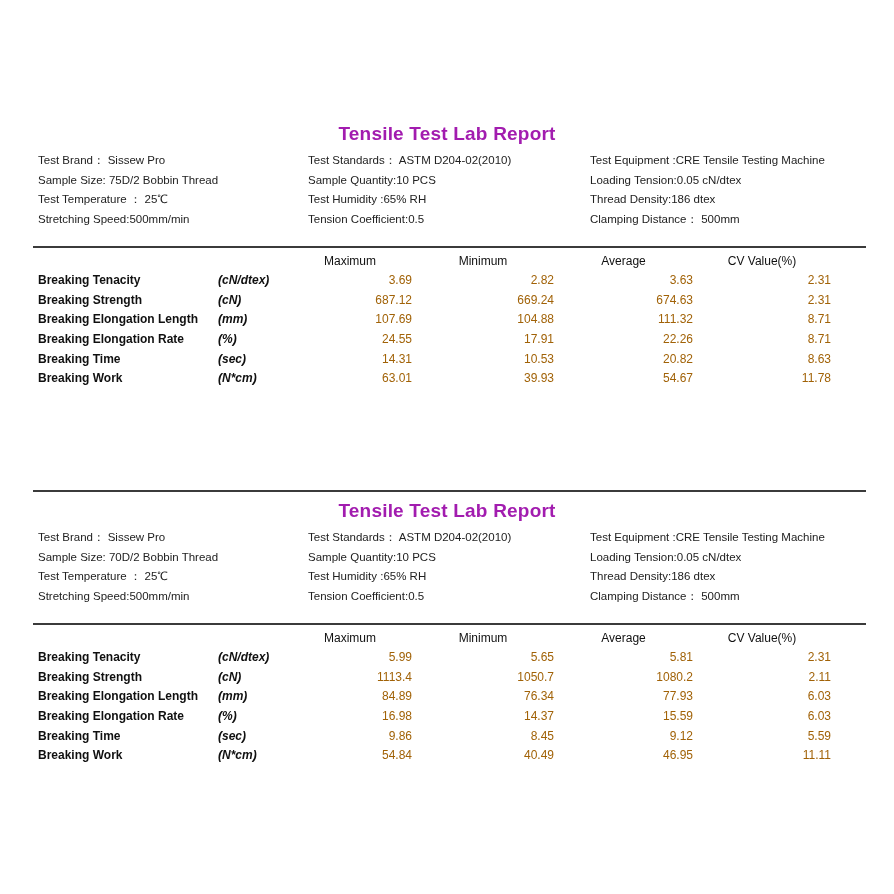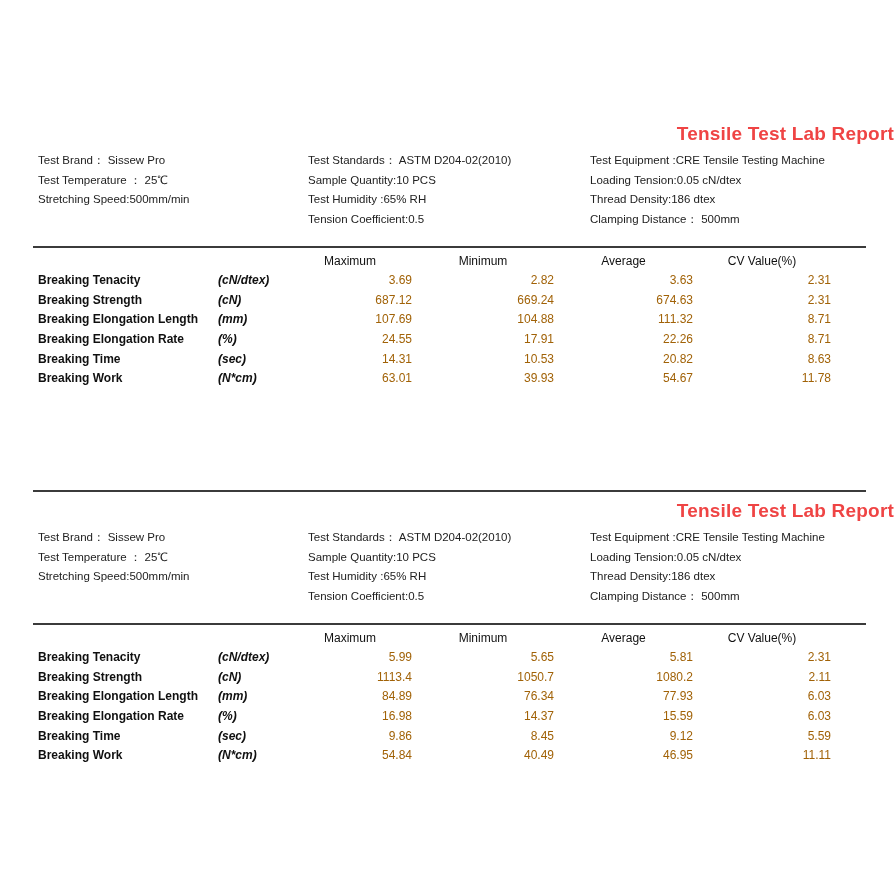--- a/index.html
+++ b/index.html
@@ -6,21 +6,21 @@
   body {
     width:894px; height:894px; background:#ffffff; position:relative;
     font-family:"Liberation Sans", sans-serif; color:#1c1c1c; overflow:hidden;
   }
   .report { position:absolute; left:0; width:894px; height:392px; }
   #report-1 { top:0; }
   #report-2 { top:377px; }
 
   .title {
     position:absolute; top:123px; left:0; width:100%; margin:0;
-    text-align:right; font-size:19px; font-weight:bold; color:#ef4444;
+    text-align:center; font-size:19px; font-weight:bold; color:#a21caf;
     letter-spacing:0.2px;
   }
   .info { position:absolute; top:151px; left:0; width:100%; height:80px; }
   .info-col { position:absolute; top:0; }
   .info-col.c1 { left:38px; }
   .info-col.c2 { left:308px; }
   .info-col.c3 { left:590px; }
   .info-line {
     height:19.7px; line-height:19.7px; font-size:11.5px; color:#222;
     white-space:nowrap;
@@ -44,20 +44,21 @@
 </style>
 </head>
 <body>
 
 <section class="report" id="report-1">
   <h1 class="title">Tensile Test Lab Report</h1>
 
   <div class="info">
     <div class="info-col c1">
       <div class="info-line">Test Brand： Sissew Pro</div>
+      <div class="info-line">Sample Size: 75D/2 Bobbin Thread</div>
       <div class="info-line">Test Temperature ： 25℃</div>
       <div class="info-line">Stretching Speed:500mm/min</div>
     </div>
     <div class="info-col c2">
       <div class="info-line">Test Standards： ASTM D204-02(2010)</div>
       <div class="info-line">Sample Quantity:10 PCS</div>
       <div class="info-line">Test Humidity :65% RH</div>
       <div class="info-line">Tension Coefficient:0.5</div>
     </div>
     <div class="info-col c3">
@@ -131,20 +132,21 @@
   </div>
 </section>
 
 <section class="report" id="report-2">
   <div class="rule top-rule"></div>
   <h1 class="title">Tensile Test Lab Report</h1>
 
   <div class="info">
     <div class="info-col c1">
       <div class="info-line">Test Brand： Sissew Pro</div>
+      <div class="info-line">Sample Size: 70D/2 Bobbin Thread</div>
       <div class="info-line">Test Temperature ： 25℃</div>
       <div class="info-line">Stretching Speed:500mm/min</div>
     </div>
     <div class="info-col c2">
       <div class="info-line">Test Standards： ASTM D204-02(2010)</div>
       <div class="info-line">Sample Quantity:10 PCS</div>
       <div class="info-line">Test Humidity :65% RH</div>
       <div class="info-line">Tension Coefficient:0.5</div>
     </div>
     <div class="info-col c3">

